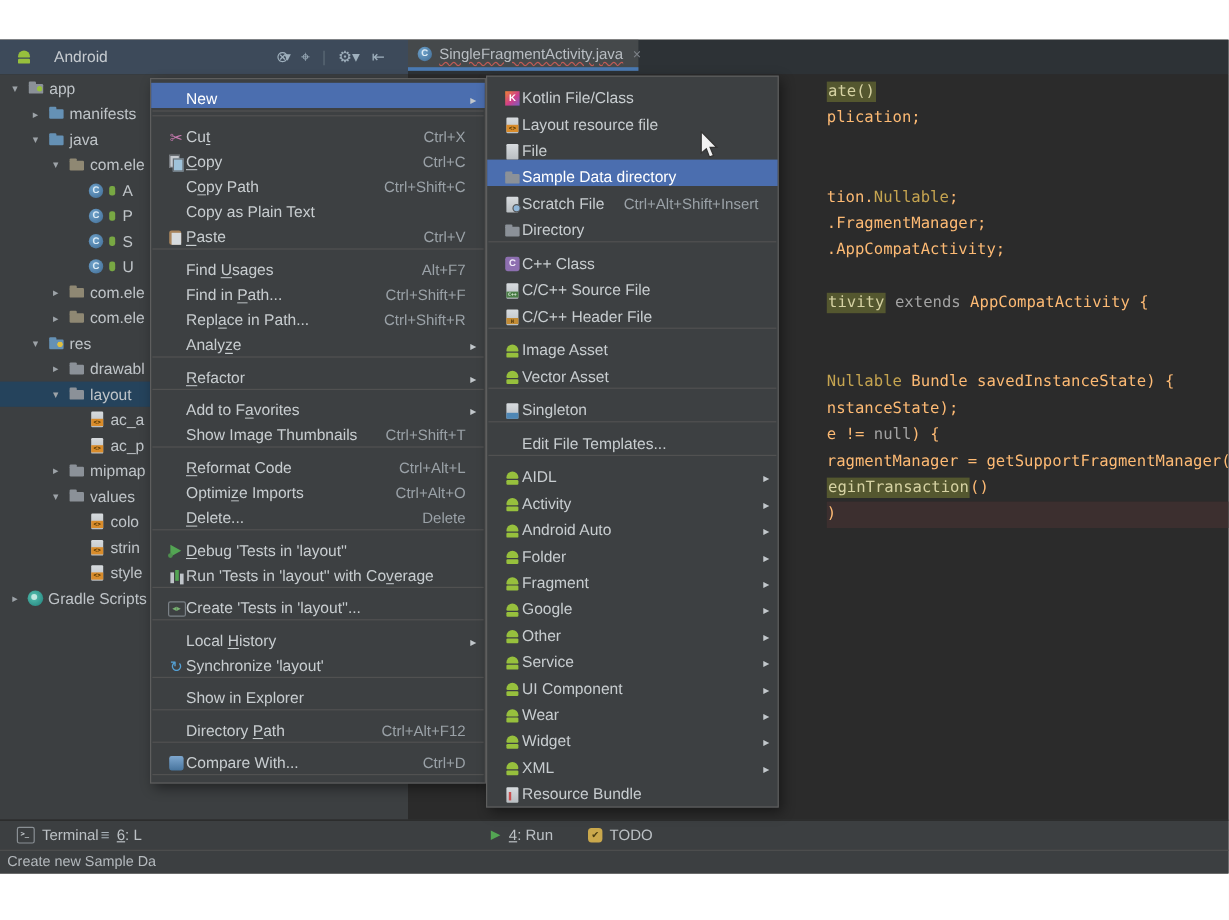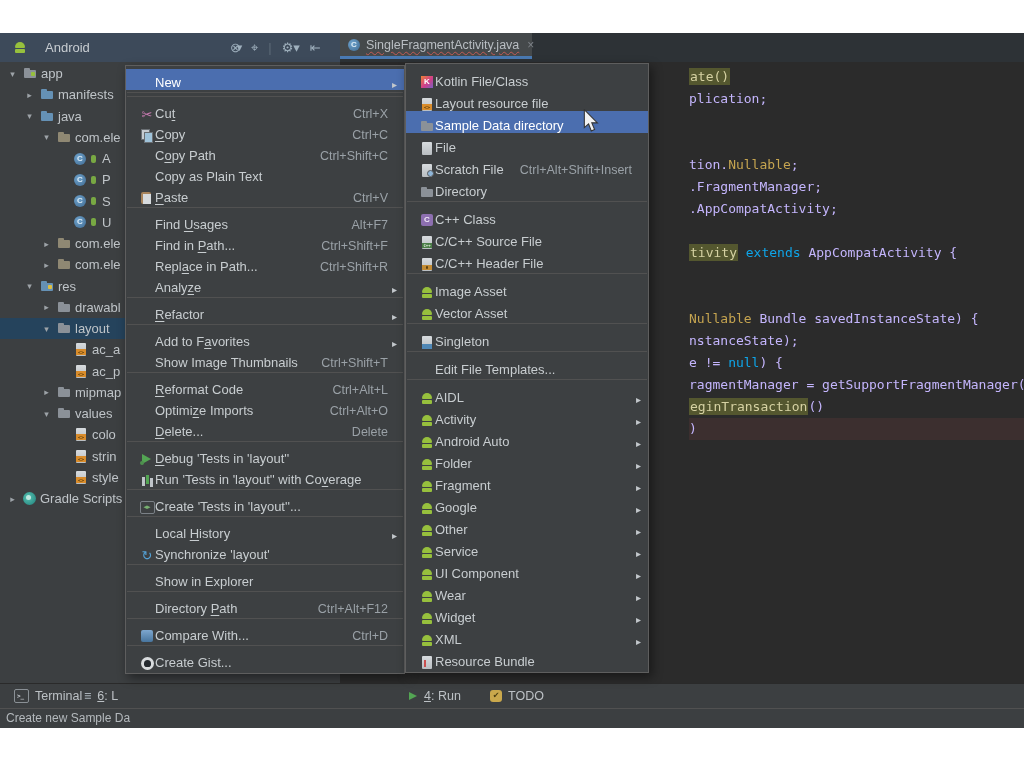--- a/index.html
+++ b/index.html
@@ -42,22 +42,22 @@
   .mi-sc{color:#9aa1a7;white-space:nowrap;font-size:12.5px;}
   .mi-ar{width:9px;color:#c2c7cb;font-size:10px;text-align:right;}
   .menu-sep{height:1px;background:#515151;margin:2px 1px 3px 1px;}
 
   
   .editor{position:absolute;left:340px;top:29px;width:684px;height:621px;background:#2b2b2b;overflow:hidden;}
   .code{position:absolute;left:313px;top:4px;width:371px;font-family:"DejaVu Sans Mono",monospace;
         font-size:13px;line-height:22px;white-space:pre;margin-left:36px;}
   .code-line{height:22px;}
   .code-line.red{background:#3c2f2f;}
-  .seg-p{color:#c4b5fd;}
-  .seg-kw{color:#0ea5e9;}
+  .seg-p{color:#fdba74;}
+  .seg-kw{color:#a3a3a3;}
   .seg-ann{color:#c5a450;}
   .seg-hl{background:#54572f;color:#d6d2a3;padding:1px 1px;}
 
   
   .bottombar{position:absolute;left:0;top:650px;width:1024px;height:25px;background:#3c3f41;border-top:1px solid #2a2a2a;box-sizing:border-box;}
   .bb-item{position:absolute;top:0;height:24px;display:flex;align-items:center;gap:6px;color:#bcc1c5;font-size:12.5px;}
   .statusbar{position:absolute;left:0;top:675px;width:1024px;height:20px;background:#3c3f41;border-top:1px solid #515151;box-sizing:border-box;}
   .statusbar span{position:absolute;left:6px;top:2px;color:#b4b9bd;font-size:12px;white-space:nowrap;}
 
   
@@ -455,59 +455,51 @@
         <div class="menu-sep"></div>
         <div class="menu-item">
           <span class="mi-ic">
             <span class="ic ic-compare-icon"></span>
           </span>
           <span class="mi-label">Compare With...</span>
           <span class="mi-sc">Ctrl+D</span>
           <span class="mi-ar"></span>
         </div>
         <div class="menu-sep"></div>
-        <div class="menu-item">
-          <span class="mi-ic">
-            <span class="ic ic-github-icon"></span>
-          </span>
-          <span class="mi-label">Create Gist...</span>
-          <span class="mi-sc"></span>
-          <span class="mi-ar"></span>
-        </div>
       </div>
     <div class="menu sub" id="sub">
         <div class="menu-item">
           <span class="mi-ic">
             <span class="ic ic-kotlin-icon"></span>
           </span>
           <span class="mi-label">Kotlin File/Class</span>
           <span class="mi-sc"></span>
           <span class="mi-ar"></span>
         </div>
         <div class="menu-item">
           <span class="mi-ic">
             <span class="ic ic-layout-file-icon pg"></span>
           </span>
           <span class="mi-label">Layout resource file</span>
           <span class="mi-sc"></span>
           <span class="mi-ar"></span>
         </div>
+        <div class="menu-item">
+          <span class="mi-ic">
+            <span class="ic ic-file-icon pg"></span>
+          </span>
+          <span class="mi-label">File</span>
+          <span class="mi-sc"></span>
+          <span class="mi-ar"></span>
+        </div>
         <div class="menu-item hl">
           <span class="mi-ic">
             <span class="ic ic-folder-icon f"></span>
           </span>
           <span class="mi-label">Sample Data directory</span>
-          <span class="mi-sc"></span>
-          <span class="mi-ar"></span>
-        </div>
-        <div class="menu-item">
-          <span class="mi-ic">
-            <span class="ic ic-file-icon pg"></span>
-          </span>
-          <span class="mi-label">File</span>
           <span class="mi-sc"></span>
           <span class="mi-ar"></span>
         </div>
         <div class="menu-item">
           <span class="mi-ic">
             <span class="ic ic-scratch-file-icon pg"></span>
           </span>
           <span class="mi-label">Scratch File</span>
           <span class="mi-sc">Ctrl+Alt+Shift+Insert</span>
           <span class="mi-ar"></span>

